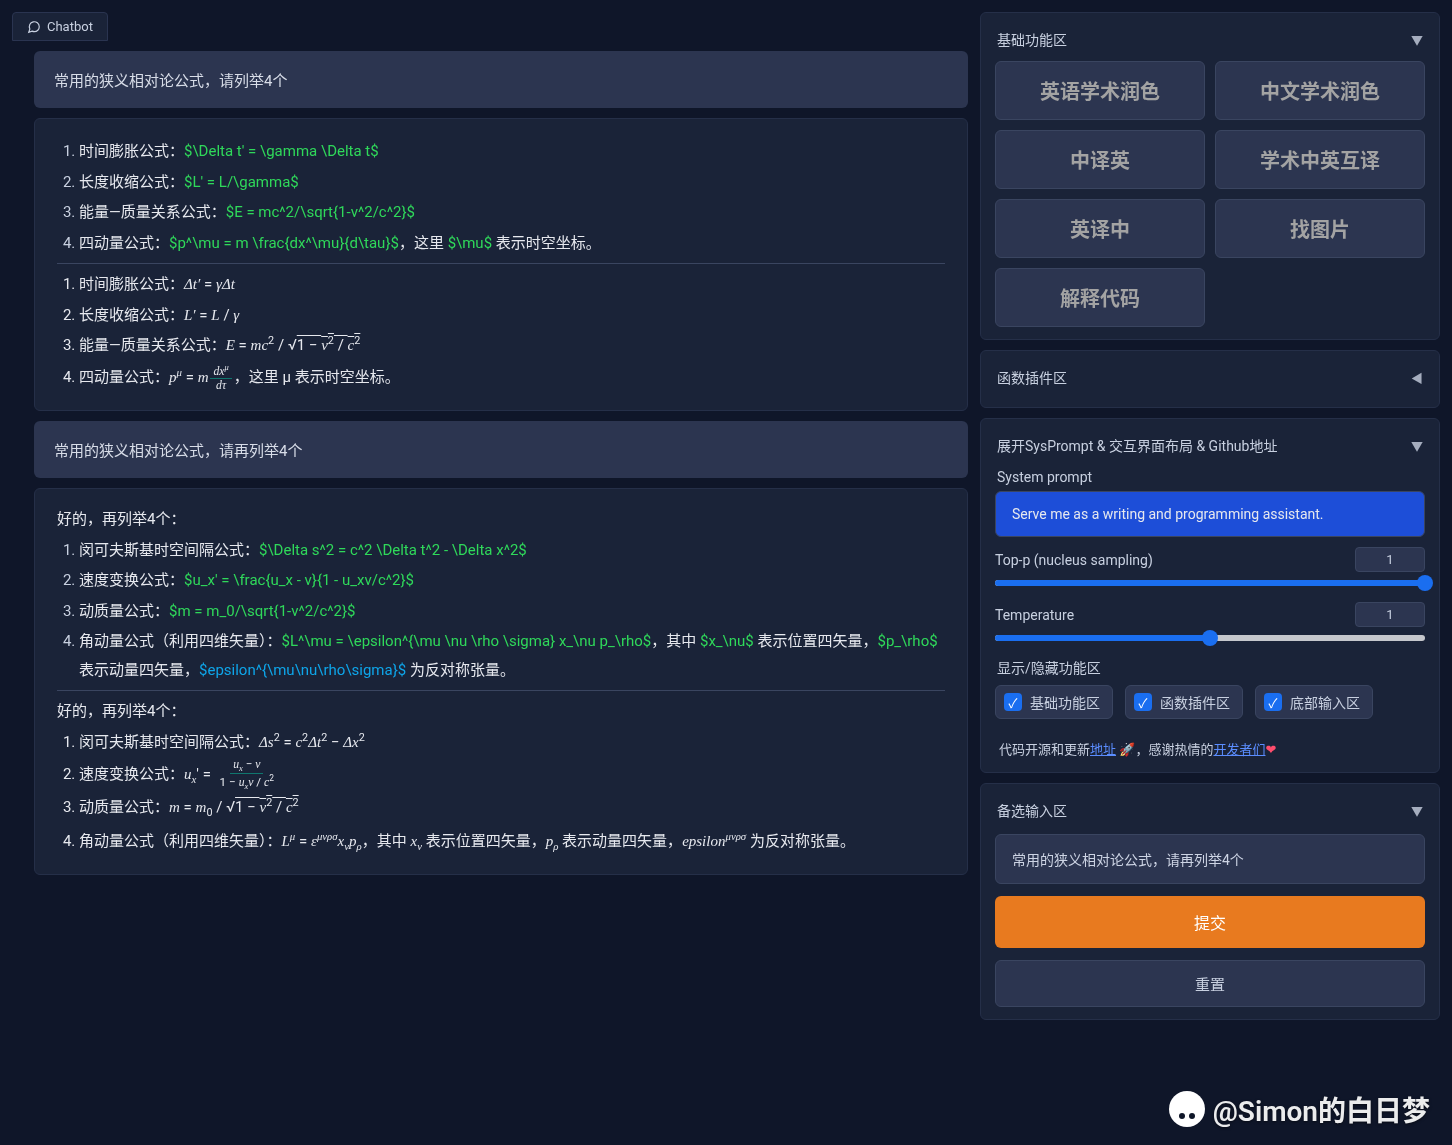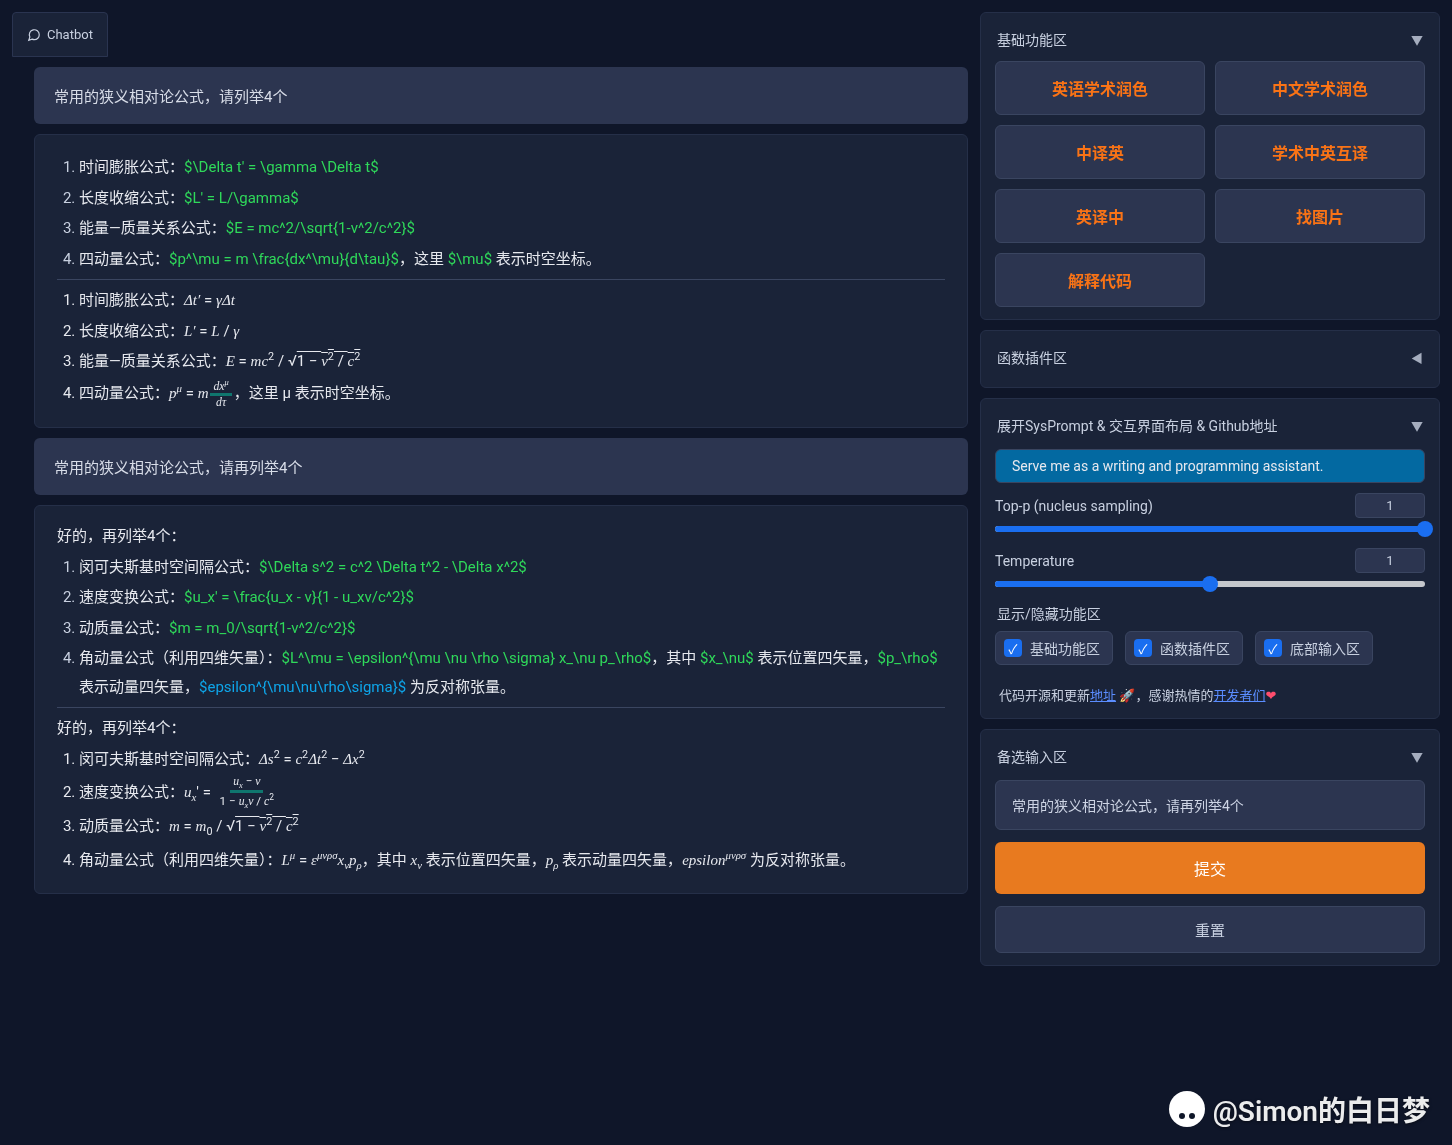--- a/index.html
+++ b/index.html
@@ -14,21 +14,21 @@
 }
 .app { display: flex; height: 100%; padding: 12px; gap: 12px; }
 .left-col { flex: 1; display: flex; flex-direction: column; gap: 10px; overflow-y: auto; }
 .right-col { width: 460px; display: flex; flex-direction: column; gap: 10px; overflow-y: auto; }
 
 .tab-bar { display: flex; }
 .tab {
   background: #1a2338;
   border: 1px solid #2a3450;
   border-radius: 4px 4px 0 0;
-  padding: 14px 14px;
+  padding: 6px 14px;
   font-size: 13px;
   color: #c8d0e0;
   display: flex; align-items: center; gap: 6px;
 }
 .tab-icon { width: 14px; height: 14px; display: inline-flex; }
 
 .user-msg {
   background: #2c3550;
   border-radius: 6px;
   padding: 18px 20px;
@@ -55,21 +55,21 @@
 
 .rendered { color: #e6e8ee; }
 .it { font-style: italic; font-family: "Times New Roman", serif; }
 .sup { vertical-align: super; font-size: 0.72em; }
 .sub { vertical-align: sub; font-size: 0.72em; }
 .sqrt-bar { text-decoration: overline; }
 .frac {
   display: inline-flex; flex-direction: column; align-items: center;
   vertical-align: middle; font-size: 0.78em; line-height: 1.05; margin: 0 2px;
 }
-.frac .num { border-bottom: 3px solid #0f766e; padding: 0 3px; }
+.frac .num { border-bottom: 1px solid #0f766e; padding: 0 3px; }
 .frac .den { padding: 0 3px; }
 
 
 .panel {
   background: #1a2338;
   border: 1px solid #252f48;
   border-radius: 6px;
   padding: 12px 14px;
 }
 .panel-header {
@@ -79,45 +79,45 @@
 }
 .panel-header + .panel-body { margin-top: 4px; }
 
 .btn-grid { display: grid; grid-template-columns: 1fr 1fr; gap: 10px; }
 .fn-btn {
   background: #2c3550;
   border: 1px solid #3a4560;
   border-radius: 6px;
   padding: 14px 8px;
   text-align: center;
-  color: #f97316;
+  color: #a3a3a3;
   font-weight: 600;
-  font-size: 16px;
+  font-size: 20px;
 }
 
 .slider-row { margin: 10px 0 16px 0; }
 .slider-head { display: flex; justify-content: space-between; align-items: center; margin-bottom: 8px; }
 .slider-val {
   background: #2c3550; border: 1px solid #3a4560; border-radius: 4px;
   padding: 4px 0; width: 70px; text-align: center; font-size: 13px;
 }
 .slider-track {
   position: relative; height: 6px; background: #c5c7cc; border-radius: 3px;
 }
 .slider-fill {
   position: absolute; left: 0; top: 0; bottom: 0; background: #1a6ef0; border-radius: 3px;
 }
 .slider-thumb {
   position: absolute; top: 50%; width: 16px; height: 16px; background: #1a6ef0;
   border-radius: 50%; transform: translate(-50%, -50%);
 }
 
 .sysprompt-box {
-  background: #0369a1; border: 1px solid #3a4560; border-radius: 6px;
-  padding: 8px 16px; font-size: 14px; margin-top:6px; color:#e6e8ee;
+  background: #1d4ed8; border: 1px solid #3a4560; border-radius: 6px;
+  padding: 14px 16px; font-size: 14px; margin-top:6px; color:#e6e8ee;
 }
 .section-label { font-size: 14px; margin: 6px 2px; }
 
 .check-group { display: flex; flex-wrap: wrap; gap: 10px 12px; margin-top: 8px; }
 .check-chip {
   background: #2c3550; border: 1px solid #3a4560; border-radius: 6px;
   padding: 6px 12px 6px 8px; display: flex; align-items: center; gap: 8px;
 }
 .check-box {
   width: 18px; height: 18px; background: #1a6ef0; border-radius: 4px;
@@ -246,20 +246,21 @@
         <span class="chev">◀</span>
       </div>
     </div>
 
     <div class="panel">
       <div class="panel-header">
         <span>展开SysPrompt &amp; 交互界面布局 &amp; Github地址</span>
         <span class="chev">▼</span>
       </div>
       <div class="panel-body">
+        <div class="section-label">System prompt</div>
         <div class="sysprompt-box">Serve me as a writing and programming assistant.</div>
 
         <div class="slider-row">
           <div class="slider-head">
             <span>Top-p (nucleus sampling)</span>
             <span class="slider-val">1</span>
           </div>
           <div class="slider-track">
             <div class="slider-fill" style="width:100%"></div>
             <div class="slider-thumb" style="left:100%"></div>

